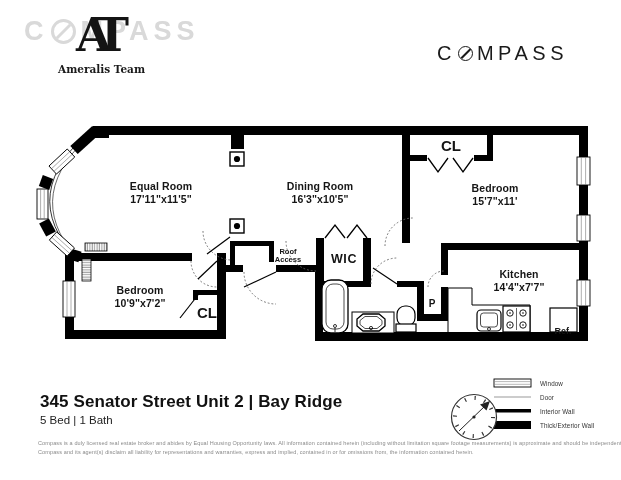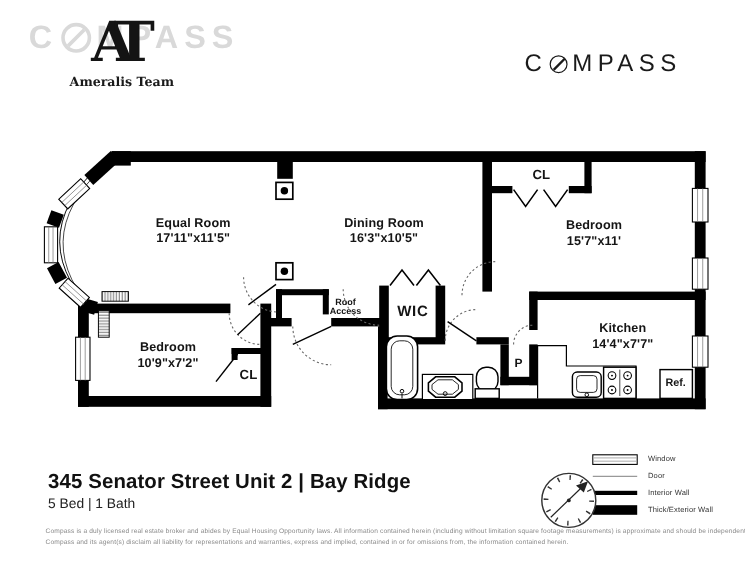--- a/index.html
+++ b/index.html
@@ -24,21 +24,21 @@
   .brand-right{position:absolute;left:437px;top:42px;}
   .wm-black{font-size:20px;letter-spacing:4.5px;font-weight:400;color:#1a1a1a;}
 
   
   .room-label{position:absolute;transform:translate(-50%,-50%);text-align:center;
               font-size:10.5px;font-weight:700;line-height:1.25;letter-spacing:.1px;
               color:#151515;white-space:nowrap;}
   .tag{position:absolute;transform:translate(-50%,-50%);font-weight:700;color:#151515;
        text-align:center;white-space:nowrap;line-height:1.1;}
   .tag-wic{font-size:12.5px;letter-spacing:.6px;}
-  .tag-cl{font-size:11px;}
+  .tag-cl{font-size:15px;}
   .tag-p{font-size:10px;}
   .tag-ref{font-size:9px;font-weight:700;}
   .tag-roof{font-size:7.5px;}
 
   
   .address{position:absolute;left:40px;top:392px;font-size:17px;font-weight:700;
            letter-spacing:.1px;color:#111;}
   .bedbath{position:absolute;left:40px;top:414px;font-size:11.5px;font-weight:400;color:#222;}
   .disclaimer{position:absolute;left:38px;top:439px;width:560px;font-size:5.5px;
               line-height:8.5px;color:#8a8a8a;letter-spacing:.12px;white-space:nowrap;}
@@ -295,21 +295,21 @@
   </div>
 
   <div class="tag tag-wic" style="left:344px;top:260px;">WIC</div>
   <div class="tag tag-roof" style="left:252px;top:256px;margin-left:36px;">
     <div>Roof</div>
     <div>Access</div>
   </div>
   <div class="tag tag-cl" style="left:451px;top:146px;">CL</div>
   <div class="tag tag-cl" style="left:207px;top:313px;">CL</div>
   <div class="tag tag-p" style="left:432px;top:303px;">P</div>
-  <div class="tag tag-ref" style="left:563px;top:320px;">Ref.</div>
+  <div class="tag tag-ref" style="left:563px;top:332px;">Ref.</div>
 
   <div class="address">345 Senator Street Unit 2 | Bay Ridge</div>
   <div class="bedbath">5 Bed | 1 Bath</div>
   <div class="disclaimer">
     <div>Compass is a duly licensed real estate broker and abides by Equal Housing Opportunity laws.  All information contained herein (including without limitation square footage measurements) is approximate and should be independently verified.</div>
     <div>Compass and its agent(s) disclaim all liability for representations and warranties, express and implied, contained in or for omissions from, the information contained herein.</div>
   </div>
 
   <div class="legend-label" style="top:383px;">Window</div>
   <div class="legend-label" style="top:397px;">Door</div>

